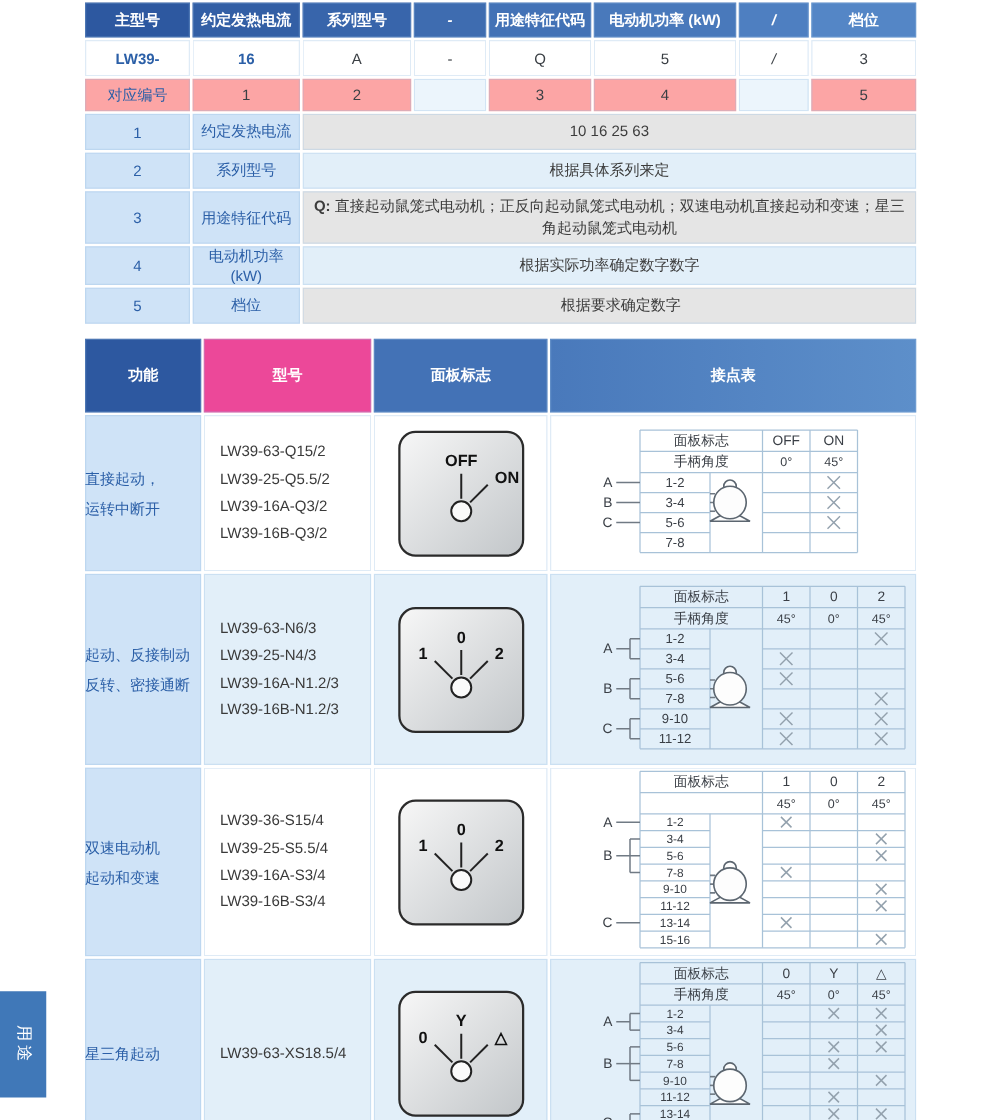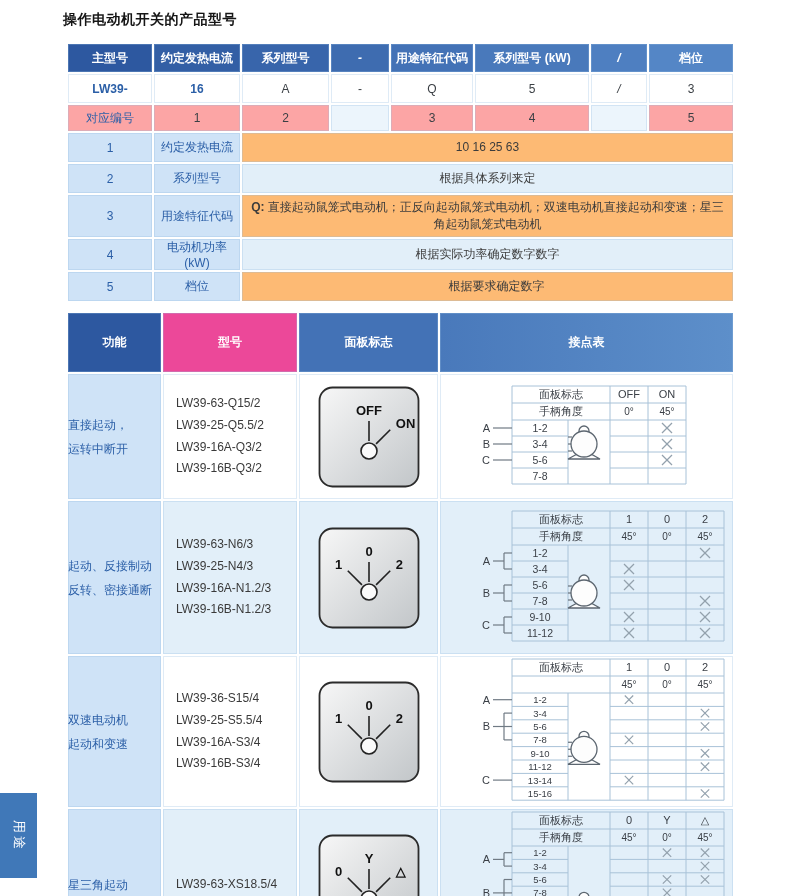--- a/index.html
+++ b/index.html
@@ -20,21 +20,21 @@
   }
   .mt .it{font-style:italic;}
   .mt td{font-size:12px;text-align:center;color:#3a3f44;padding:0 2px;}
   .mt .mt-example td{height:29px;background:#fff;}
   .mt .mt-example td.blue{color:#2b5fa7;font-weight:bold;}
   .mt .mt-index td{height:26px;background:#fca5a5;}
   .mt .mt-index td.lbl{color:#2b5fa7;}
   .mt .mt-index td.blank{background:#ecf5fc;}
   .mt .mt-detail td{height:25px;}
   .mt .mt-detail td.no, .mt .mt-detail td.lbl{background:#cfe3f7;color:#2b5fa7;}
-  .mt .mt-detail td.desc{background:#fdba74;color:#3c3c3c;line-height:1.45;padding:2px 6px;}
+  .mt .mt-detail td.desc{background:#e5e5e5;color:#3c3c3c;line-height:1.45;padding:2px 6px;}
   .mt .mt-detail.tint td.desc{background:#e2eff9;}
   .mt .mt-detail td.desc b{font-weight:bold;}
 
   
   .ft{margin-top:8px;}
   .ft th{color:#fff;font-size:12px;font-weight:bold;text-align:center;height:27px;padding:16px;}
   .ft td{font-size:12px;padding:0;}
   .ft td.fn{background:#cfe3f7;color:#2b5fa7;text-align:left;line-height:24px;}
   .ft td.models{color:#3a3a3a;text-align:left;padding-left:13px;line-height:1.8;background:#fff;}
   .ft td.panel{text-align:center;background:#fff;}
@@ -48,41 +48,40 @@
   .side-tab{
     position:absolute;left:0;top:793px;width:37px;height:85px;background:#4078b8;
     color:#fff;display:flex;align-items:center;justify-content:center;cursor:pointer;
   }
   .side-tab span{transform:rotate(90deg);font-size:13px;letter-spacing:3px;white-space:nowrap;}
 </style>
 </head>
 <body>
 
 <div class="content">
-  <div class="title">操作电动机开关的产品型号</div>
 
   <table class="mt">
     <colgroup>
       <col style="width:84px">
         <col style="width:86px">
         <col style="width:87px">
         <col style="width:58px">
       <col style="width:82px">
         <col style="width:114px">
         <col style="width:56px">
         <col style="width:84px">
     </colgroup>
     <tbody id="model-tbody">
         <tr class="mt-head">
           <th style="background: rgb(45, 88, 160);">主型号</th>
           <th style="background: rgb(51, 95, 165);">约定发热电流</th>
           <th style="background: rgb(56, 101, 171);">系列型号</th>
           <th class="it" style="background: rgb(62, 108, 176);">-</th>
           <th style="background: rgb(67, 114, 182);">用途特征代码</th>
-          <th style="background: rgb(73, 121, 187);">系列型号 (kW)</th>
+          <th style="background: rgb(73, 121, 187);">电动机功率 (kW)</th>
           <th class="it" style="background: rgb(78, 127, 193);">/</th>
           <th style="background: rgb(84, 134, 198);">档位</th>
         </tr>
         <tr class="mt-example">
           <td class="blue ">LW39-</td>
           <td class="blue ">16</td>
           <td>A</td>
           <td>-</td>
           <td>Q</td>
           <td>5</td>

